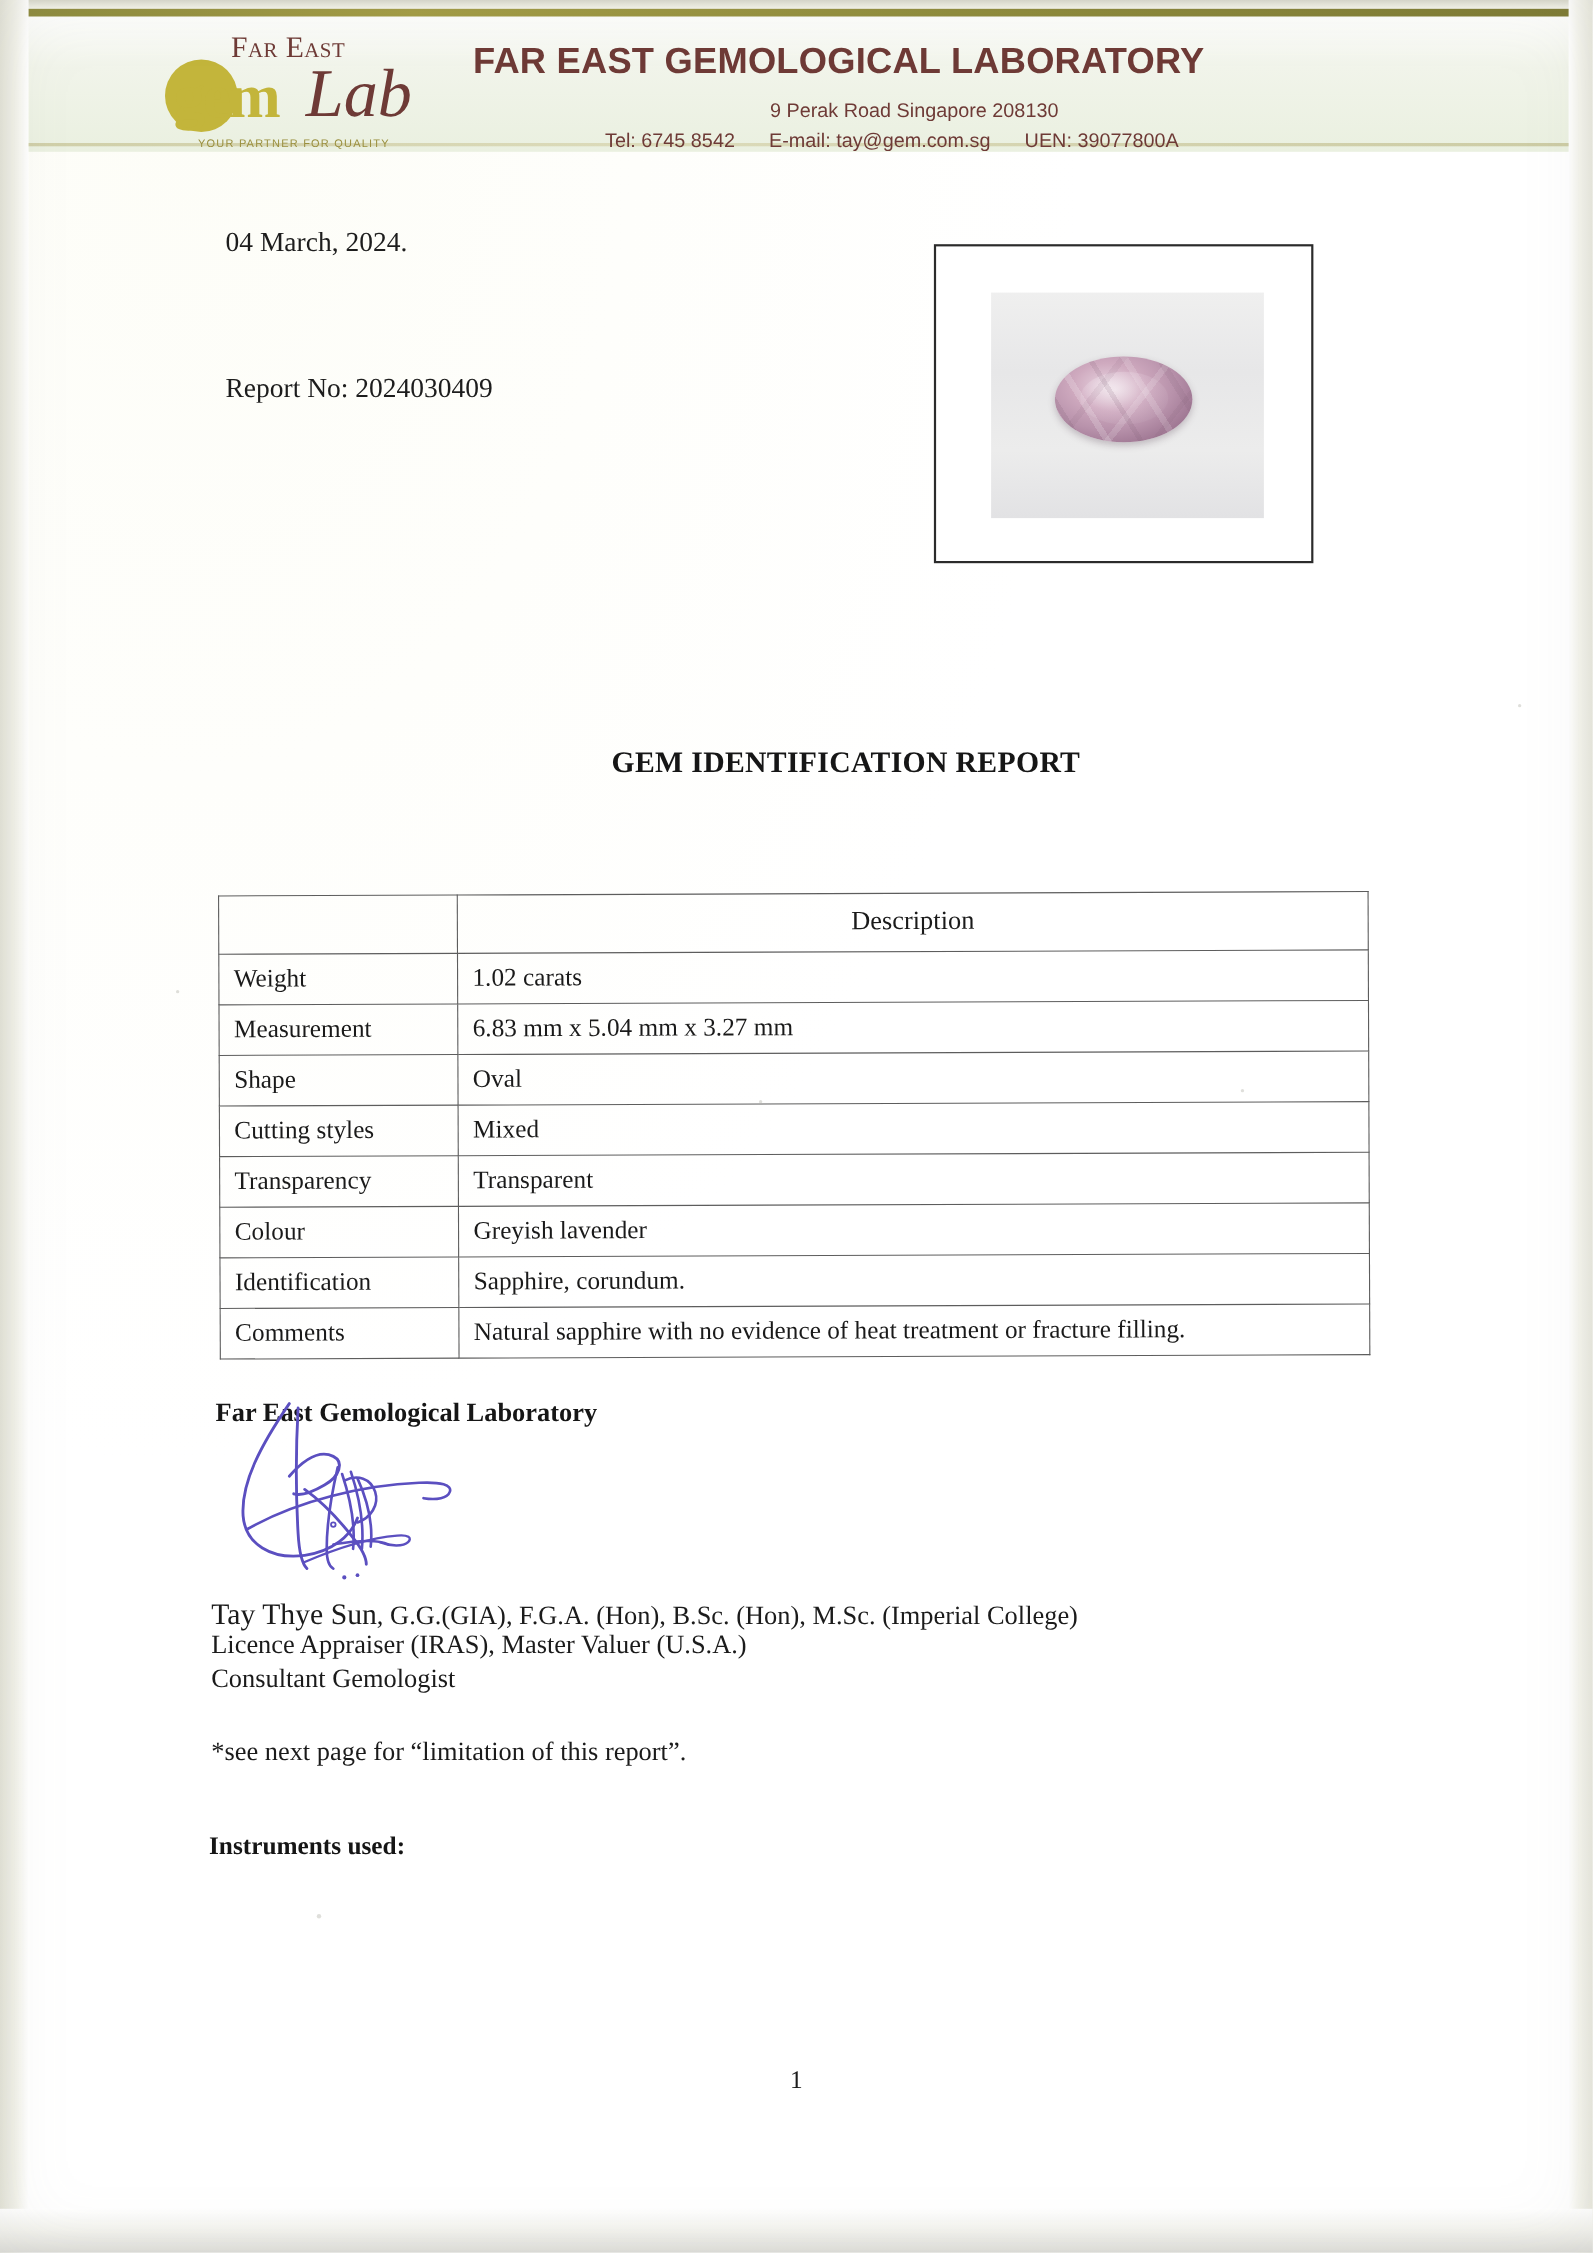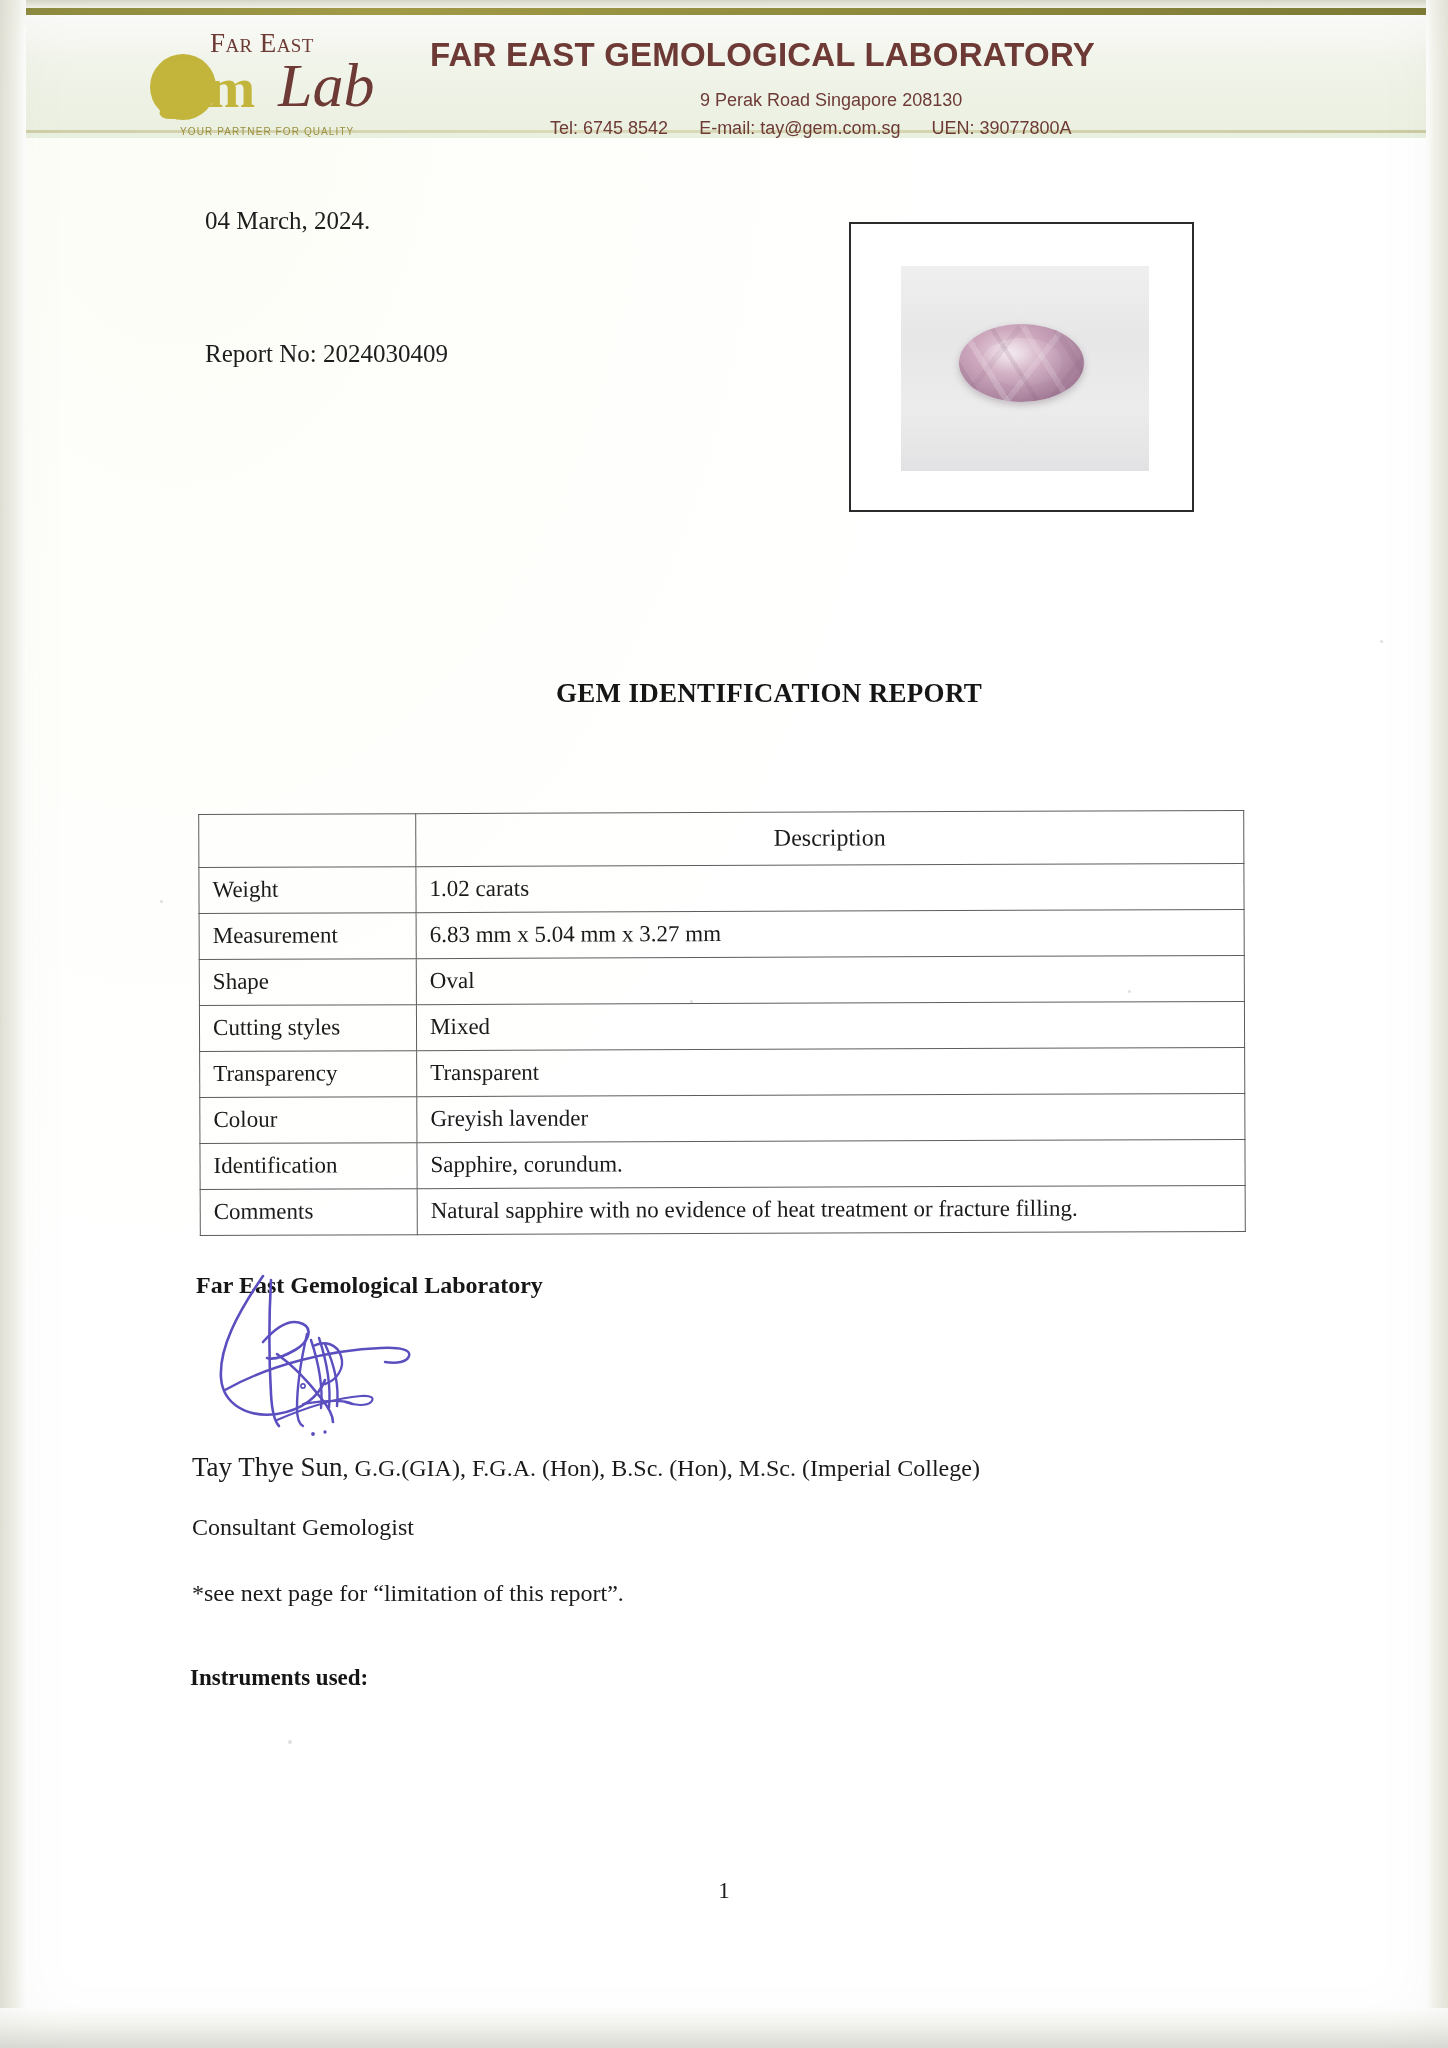--- a/index.html
+++ b/index.html
@@ -453,20 +453,21 @@
       <path d="M118 136 C 142 132, 160 132, 168 136" stroke-width="2.2"></path>
     </g>
     <circle cx="128" cy="166" r="1.9" fill="#5b4fc0"></circle>
     <circle cx="140" cy="164" r="1.7" fill="#5b4fc0"></circle>
     <circle cx="118" cy="118" r="2.1" fill="none" stroke="#5b4fc0" stroke-width="1.6"></circle>
   </svg>
 
   <div class="sig-name-line">
     <span class="big">Tay Thye Sun</span><span>, G.G.(GIA), F.G.A. (Hon), B.Sc. (Hon), M.Sc. (Imperial College)</span>
   </div>
+  <div class="sig-line-2">Licence Appraiser (IRAS), Master Valuer (U.S.A.)</div>
   <div class="sig-line-3">Consultant Gemologist</div>
 
   <div class="limitation-note">*see next page for “limitation of this report”.</div>
 
   <div class="instruments-heading">Instruments used:</div>
 
   <div class="page-number">1</div>
 
   <div class="speck" style="left:160px; top:900px; width:3px; height:3px;"></div>
   <div class="speck" style="left:1380px; top:640px; width:3px; height:3px;"></div>

